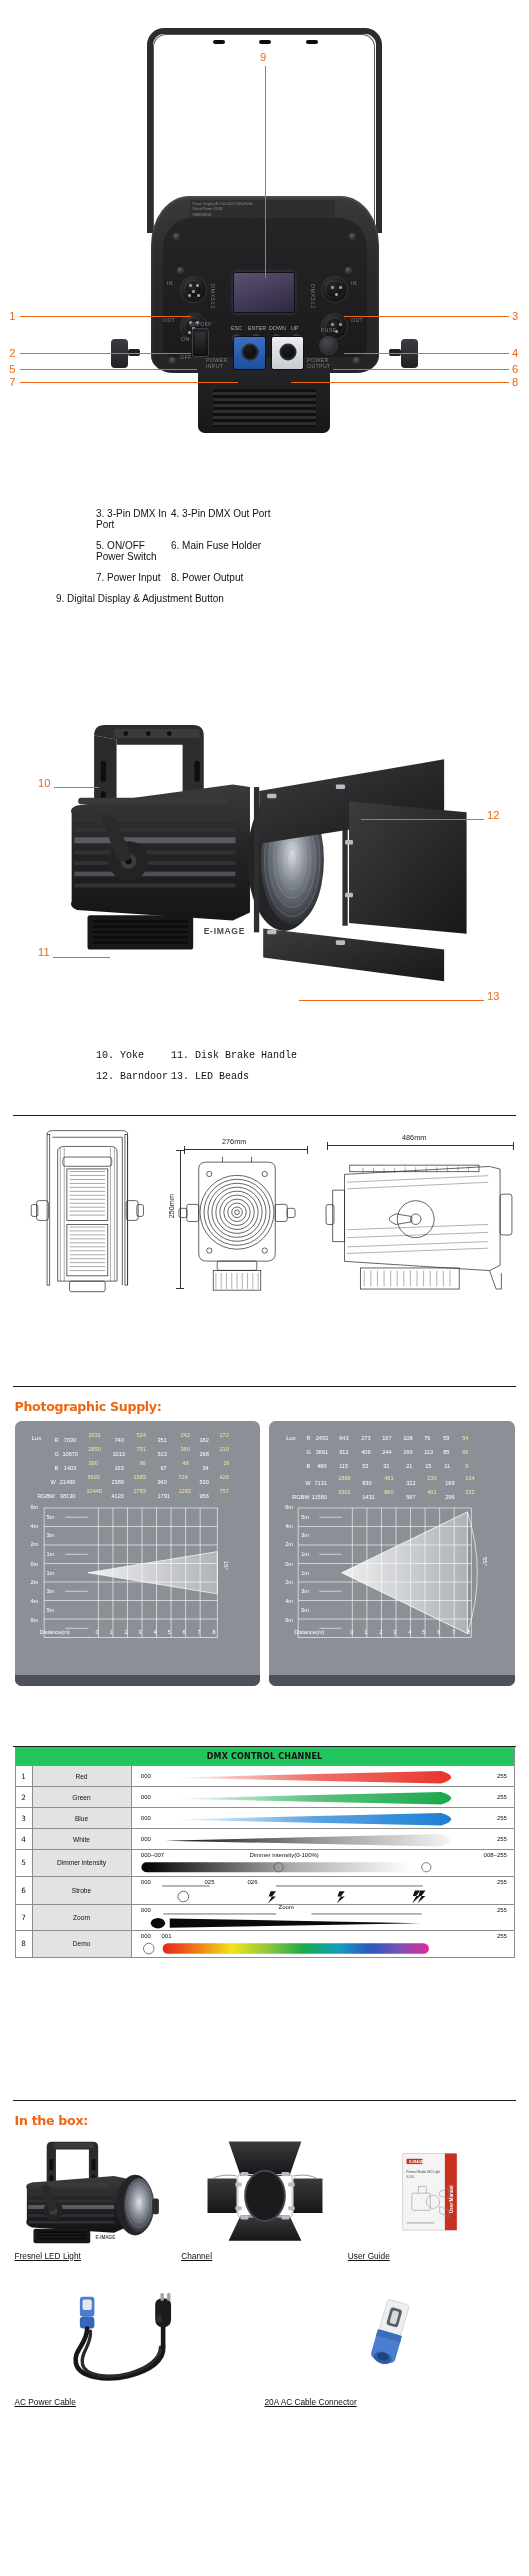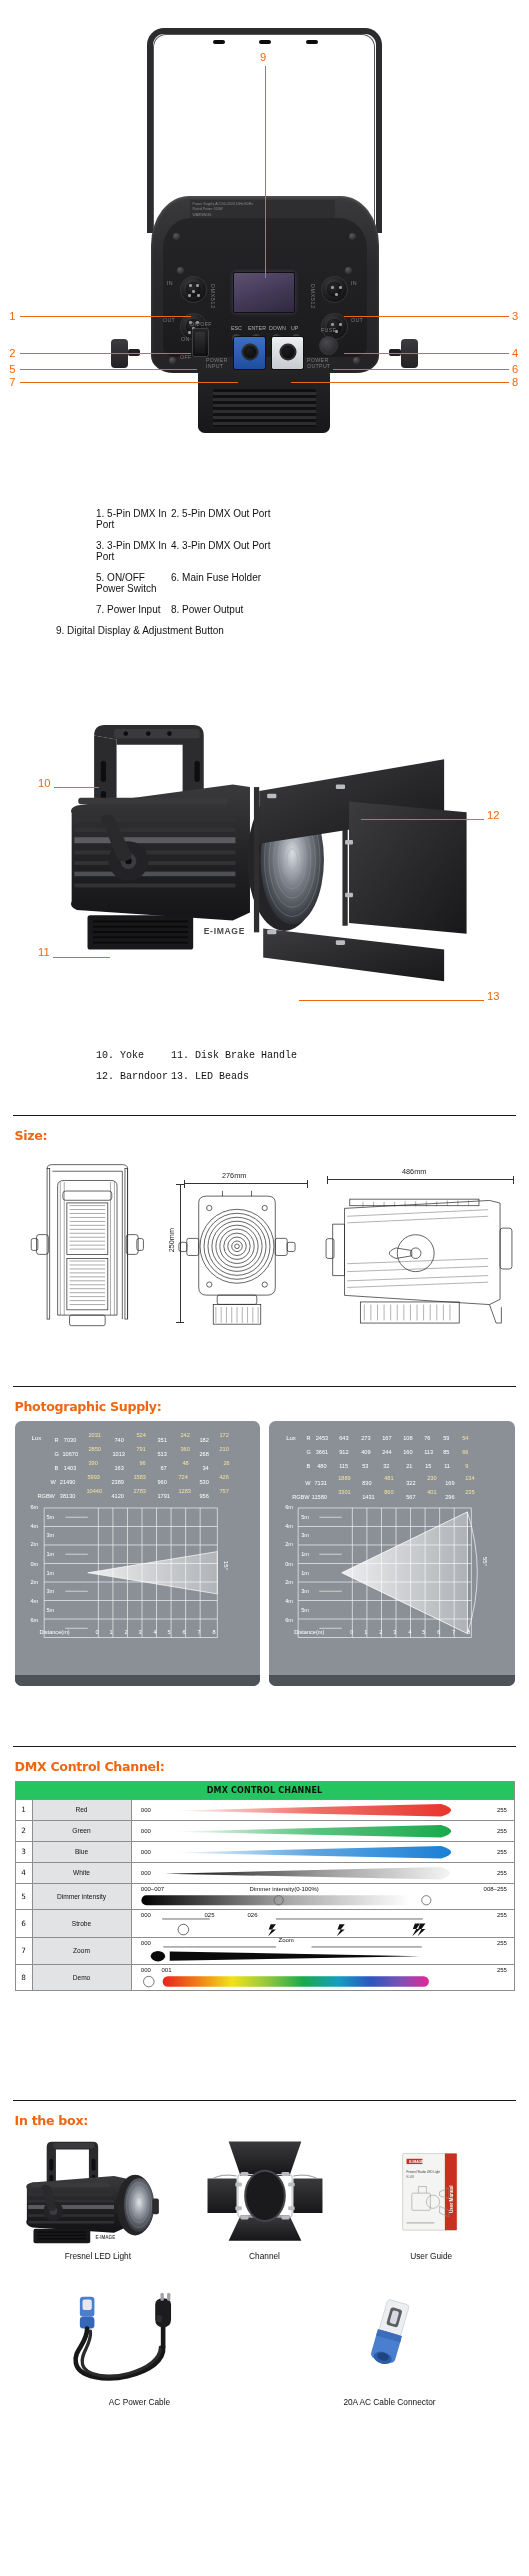--- a/index.html
+++ b/index.html
@@ -223,21 +223,21 @@
     width:99px; text-align:center; font-size:6.6px; background:#e2e3e5;
     padding:4.6px 0;
   }
   .dmx-bar-cell { position:relative; height:21px; padding:0 5.3px; background:#fff; }
   .bar-num { position:absolute; font-size:6px; color:#111; }
   .taper { position:absolute; }
 
   
   .box-grid { margin:0 14.5px; }
   .box-row { display:flex; }
-  .box-item { flex:1; text-align:center; }
+  .box-item { flex:1; text-align:left;text-decoration:underline; }
   .box-art { position:relative; height:111px; }
   .box-cap {
     font-size:8.3px; color:#111; line-height:1.55; margin-top:4px;
   }
 </style>
 </head>
 <body>
 
 <div class="page">
 
@@ -350,24 +350,20 @@
     <div class="callout-num" style="left:512px;top:348px;">4</div>
 
     <div class="leader" style="left:333px;top:369px;width:176px;"></div>
     <div class="callout-num" style="left:512px;top:364px;">6</div>
 
     <div class="leader" style="left:291px;top:382px;width:218px;"></div>
     <div class="callout-num" style="left:512px;top:377px;">8</div>
   </div>
 
   <div class="callout-list" style="top:508px;">
-    <div class="row">
-      <div class="c-left">1. 5-Pin DMX In Port</div>
-      <div class="c-right">2. 5-Pin DMX Out Port</div>
-    </div>
     <div class="row">
       <div class="c-left">3. 3-Pin DMX In Port</div>
       <div class="c-right">4. 3-Pin DMX Out Port</div>
     </div>
     <div class="row">
       <div class="c-left">5. ON/OFF Power Switch</div>
       <div class="c-right">6. Main Fuse Holder</div>
     </div>
     <div class="row">
       <div class="c-left">7. Power Input</div>
@@ -484,21 +480,20 @@
       <div class="c-right">11. Disk Brake Handle</div>
     </div>
     <div class="row">
       <div class="c-left">12. Barndoor</div>
       <div class="c-right">13. LED Beads</div>
     </div>
   </div>
 
   <div style="position:absolute;top:1115px;left:0;width:529px;">
     <div class="section-rule"></div>
-    <div class="section-title">Size:</div>
 
     <div class="size-wrap">
 
       <svg class="draw" style="left:22.5px;top:12px;" width="130" height="165" viewBox="0 0 196 250">
         <g fill="none" stroke="#2a2a2a" stroke-width="1.1">
           <path d="M36,10 Q36,4 44,4 L150,4 Q158,4 158,10 L158,238"></path>
           <path d="M44,14 L150,14 L150,238"></path>
           <rect x="36" y="10" width="4" height="228"></rect>
           <rect x="154" y="10" width="4" height="228"></rect>
           <path d="M52,36 Q52,28 62,28 L132,28 Q142,28 142,36 L142,232 L52,232 Z"></path>
@@ -813,21 +808,20 @@
         <div class="pc-dist" style="left:198px;top:208px;">8</div>
 
         <div class="pc-angle" style="left:213px;top:136px;">55°</div>
         <div class="pc-foot"></div>
       </div>
     </div>
   </div>
 
   <div style="position:absolute;top:1746px;left:0;width:529px;">
     <div class="section-rule"></div>
-    <div class="section-title">DMX Control Channel:</div>
 
     <table class="dmx-table">
       <tbody>
           <tr>
         <td class="dmx-head" colspan="3">DMX CONTROL CHANNEL</td>
       </tr>
 
       <tr>
         <td class="dmx-idx">1</td>
         <td class="dmx-name">Red</td>

